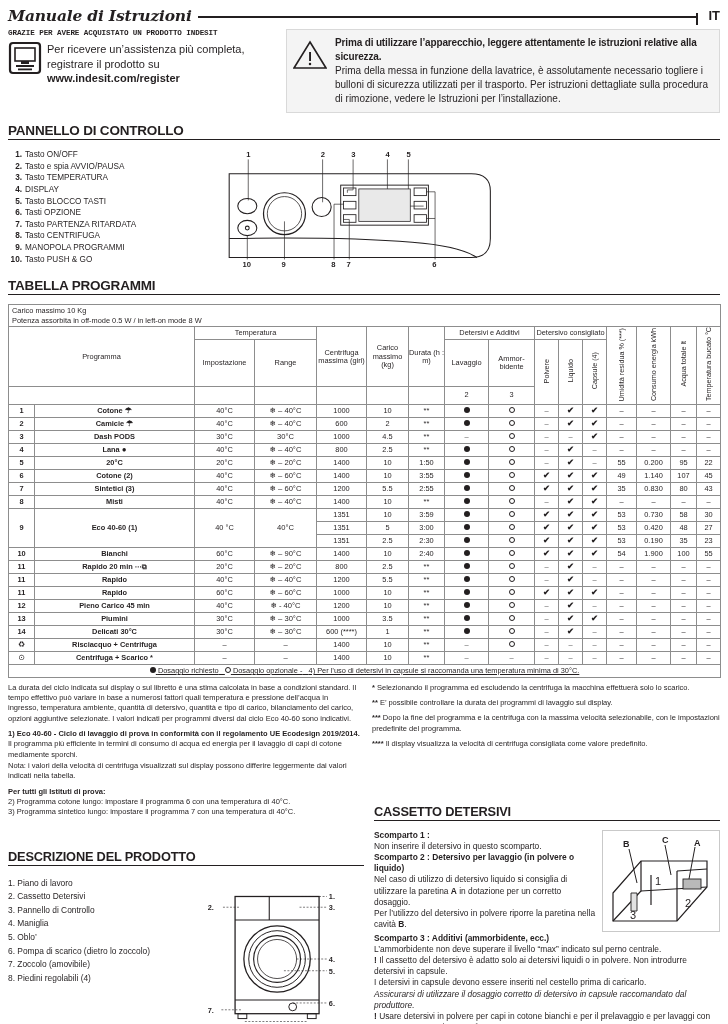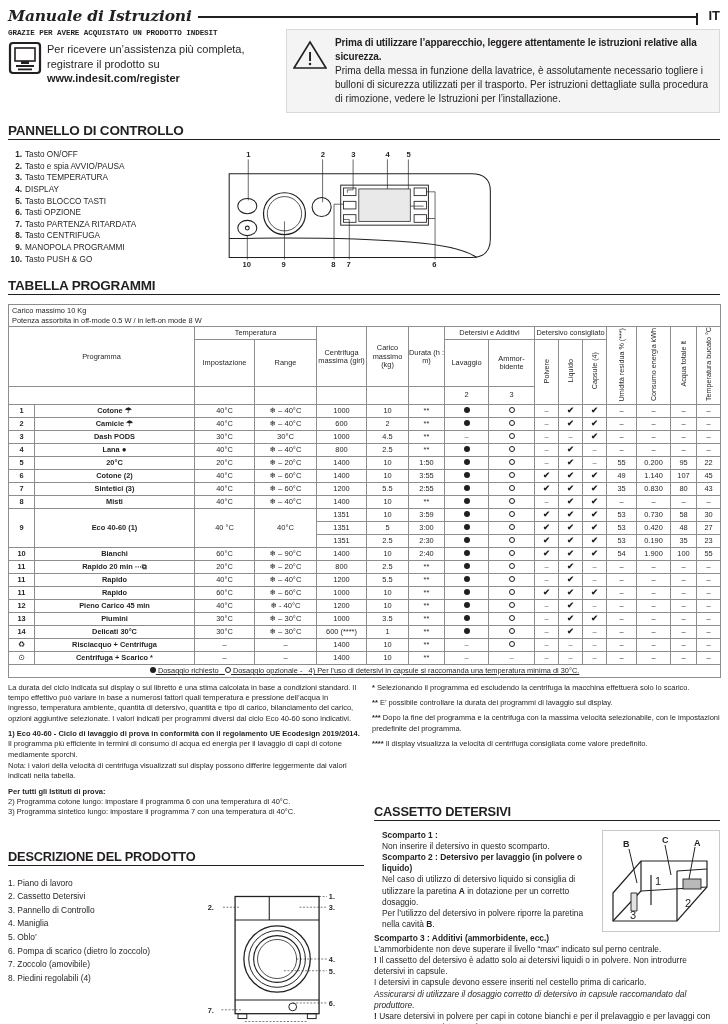--- a/index.html
+++ b/index.html
@@ -85,21 +85,21 @@
 
   
   .lower { display: flex; gap: 10px; margin-top: 26px; }
   .lower-l { width: 356px; }
   .lower-r { width: 352px; margin-top: -45px; }
   .pd-body { display: flex; gap: 16px; }
   .pd-list { width: 182px; font-size: 8.4px; line-height: 1.62; padding-top: 2px; }
   .pd-list li { list-style: none; }
   .pd-fig { flex: 1; }
 
-  .cd-body { display: flex; gap: 6px; margin-left: 8px; }
+  .cd-body { display: flex; gap: 6px; }
   .cd-text { font-size: 8.4px; line-height: 1.33; }
   .cd-text b { font-weight: bold; }
   .cd-text i { font-style: italic; }
   .cd-fig { width: 118px; flex: none; border: 1px solid #c9c9c9; height: 102px; }
   .bang { font-weight: bold; }
 
   svg { display: block; }
 </style>
 </head>
 <body>

